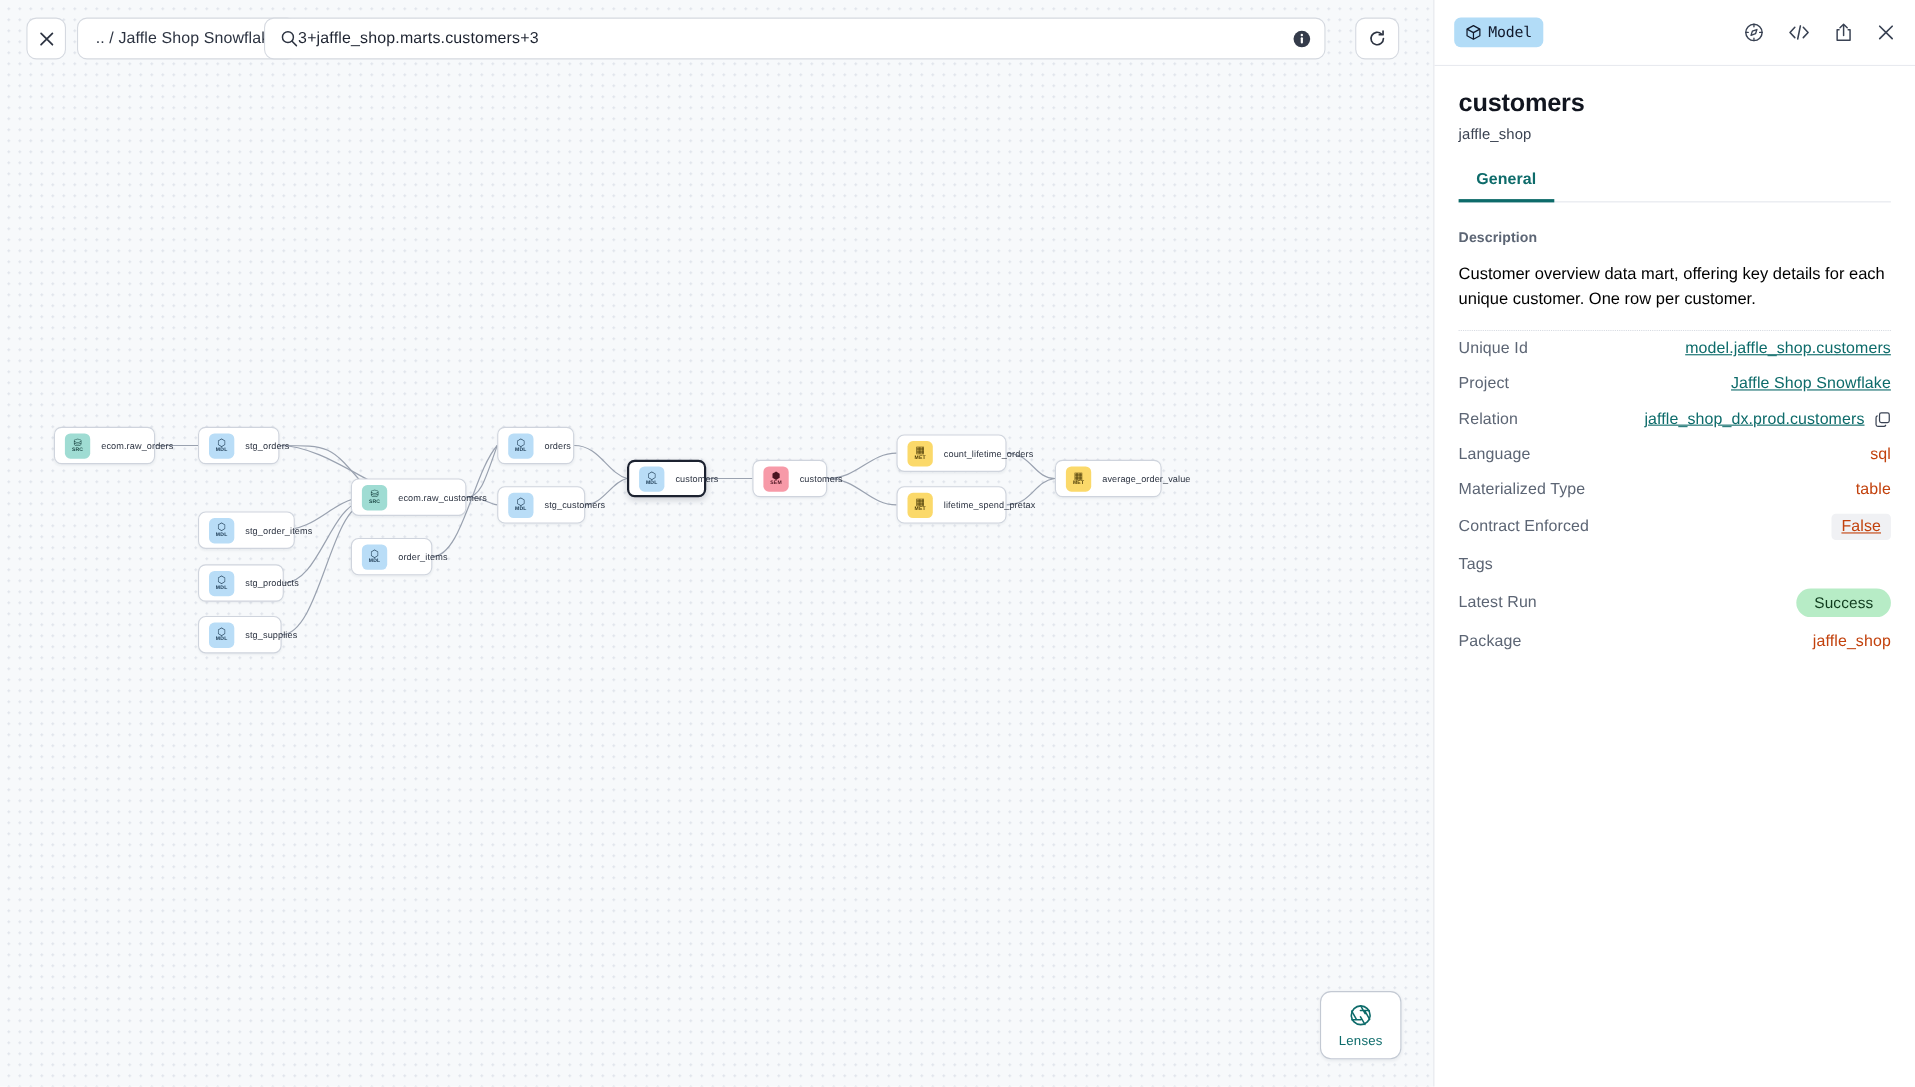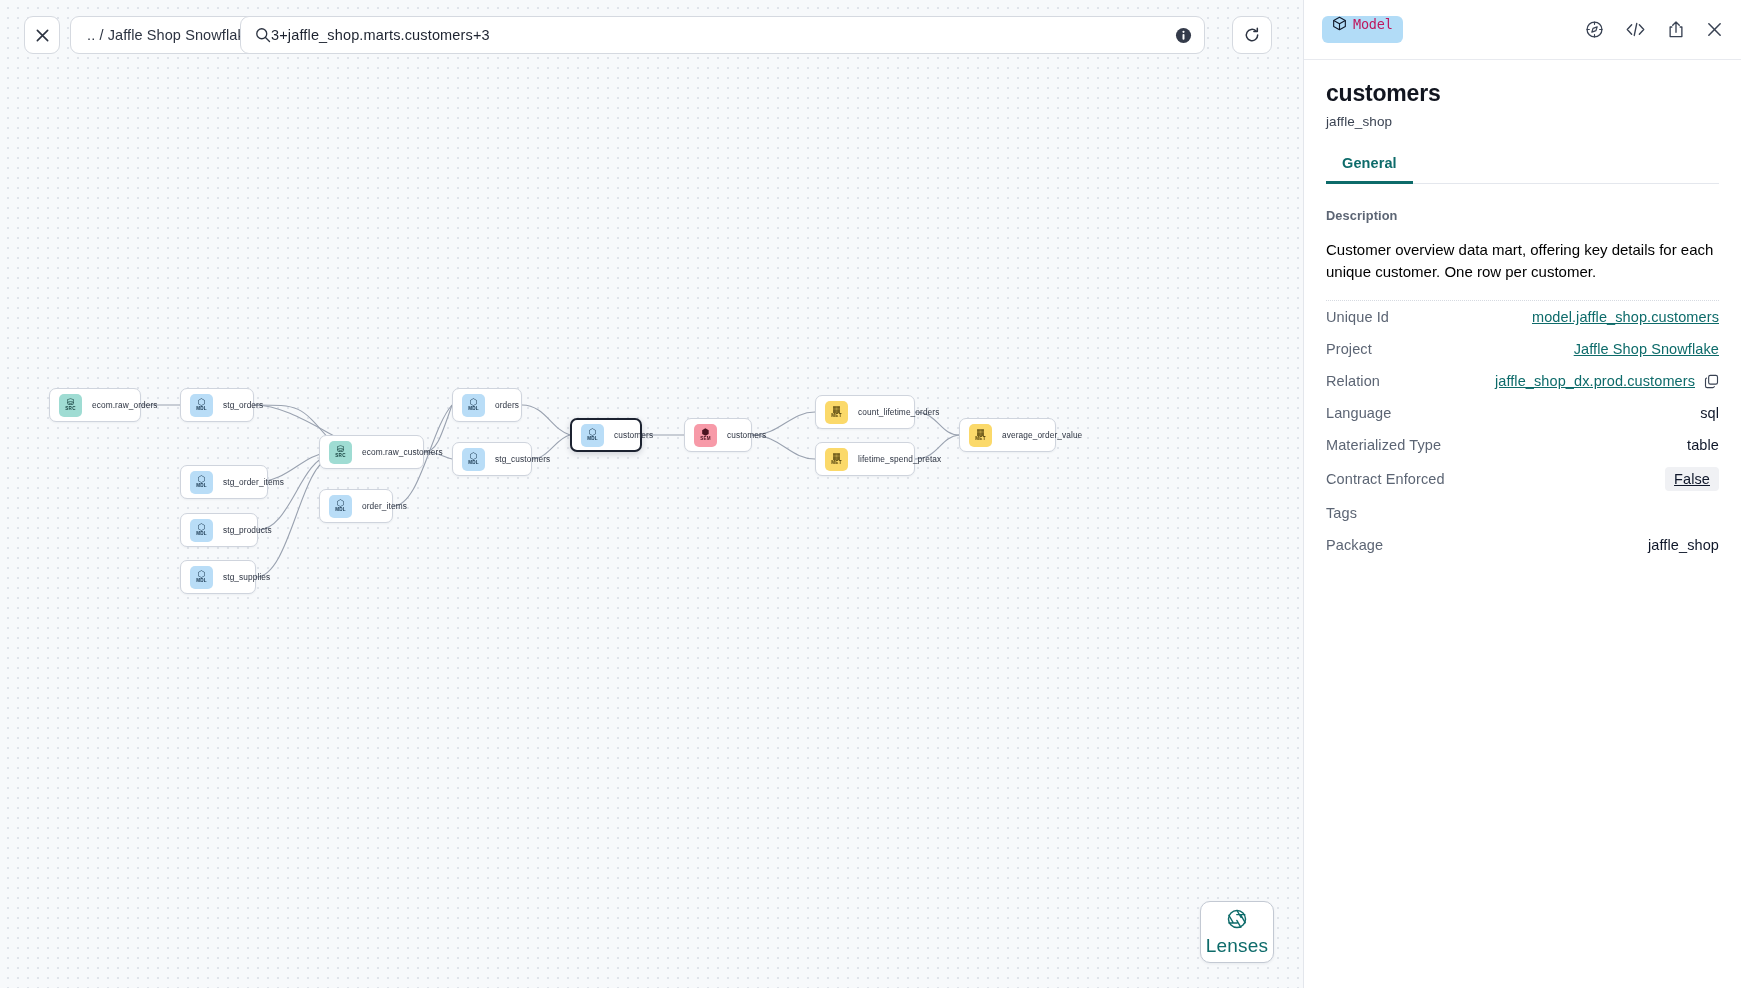--- a/index.html
+++ b/index.html
@@ -82,35 +82,35 @@
   #edges { position: absolute; inset: 0; pointer-events: none; }
   #edges path { fill: none; stroke: #9aa2b0; stroke-width: 1.1px; }
 
   
   #lenses-btn {
     position: absolute; left: 1200px; top: 901px; width: 74px; height: 62px;
     background: #fff; border: 1px solid #c3c9d3; border-radius: 10px;
     display: flex; flex-direction: column; align-items: center; justify-content: center;
     gap: 5px; cursor: pointer; box-shadow: 0 1px 3px rgba(20,30,50,.07);
   }
-  #lenses-label { font-size: 19px; color: #0d6b6a; letter-spacing: .2px; }
+  #lenses-label { font-size: 12px; color: #0d6b6a; letter-spacing: .2px; }
 
   
   #panel {
     width: 438px; height: 988px; flex: 0 0 438px;
     background: #ffffff; border-left: 1px solid #e3e6ec;
     position: relative;
   }
   #panel-top {
     height: 60px; display: flex; align-items: center;
     padding: 0 18px 0 18px; border-bottom: 1px solid #e8eaef;
   }
   #type-badge {
-    background: #b2dcf7; color: #be185d; border-radius: 6px;
-    height: 27px; padding: 0 10px; display: flex; gap: 6px;
+    background: #b2dcf7; color: #0f172a; border-radius: 6px;
+    height: 27px; padding: 0 10px; display: flex; align-items: center; gap: 6px;
     font-family: "DejaVu Sans Mono", monospace; font-size: 13.5px; letter-spacing: -.2px;
   }
   #panel-actions { margin-left: auto; display: flex; align-items: center; gap: 21px; color: #394253; }
   .pa-btn { cursor: pointer; display: flex; align-items: center; }
 
   #panel-head { padding: 20px 22px 0 22px; }
   #entity-title { font-size: 23px; font-weight: 700; color: #11151f; letter-spacing: -.2px; }
   #entity-sub { font-size: 13.5px; color: #3b4352; margin-top: 7px; letter-spacing: .1px; }
 
   #tabs { margin: 22px 22px 0 22px; border-bottom: 1px solid #e4e7ed; display: flex; }
@@ -124,21 +124,21 @@
   #desc-text {
     font-size: 15px; color: #000000; line-height: 1.48; margin-top: 16px;
     padding-bottom: 17px;
     border-bottom: 1px dotted #d6dae1;
   }
   .kv {
     display: flex; align-items: center; justify-content: space-between;
     min-height: 32px; padding: 6px 0;
   }
   .kv-key { font-size: 14.5px; color: #5c6574; letter-spacing: .1px; }
-  .kv-val { font-size: 14.5px; color: #0f172a; text-align: right; letter-spacing: .1px; }
+  .kv-val { font-size: 14.5px; color: #c2410c; text-align: right; letter-spacing: .1px; }
   .kv-val.link { color: #0d6b6a; text-decoration: underline; cursor: pointer; }
   .kv-val.chip { background: #f0f1f4; border-radius: 4px; padding: 4px 9px; text-decoration: underline; }
   .kv-val.pill {
     background: #b7ecc6; color: #103c1e; border-radius: 14px; padding: 5px 16px;
     font-size: 14px;
   }
   .kv-right { display: flex; align-items: center; gap: 9px; }
   .copy-ic { cursor: pointer; color: #3b4352; display: flex; }
 </style>
 </head>
@@ -400,20 +400,26 @@
               <div class="kv-val chip">False</div>
             </div>
           </div>
           <div class="kv">
             <div class="kv-key">Tags</div>
             <div class="kv-right">
               <div class="kv-val"></div>
             </div>
           </div>
           <div class="kv">
+            <div class="kv-key">Latest Run</div>
+            <div class="kv-right">
+              <div class="kv-val pill">Success</div>
+            </div>
+          </div>
+          <div class="kv">
             <div class="kv-key">Package</div>
             <div class="kv-right">
               <div class="kv-val">jaffle_shop</div>
             </div>
           </div>
         </div>
     </div>
   </div>
 </div>
 

